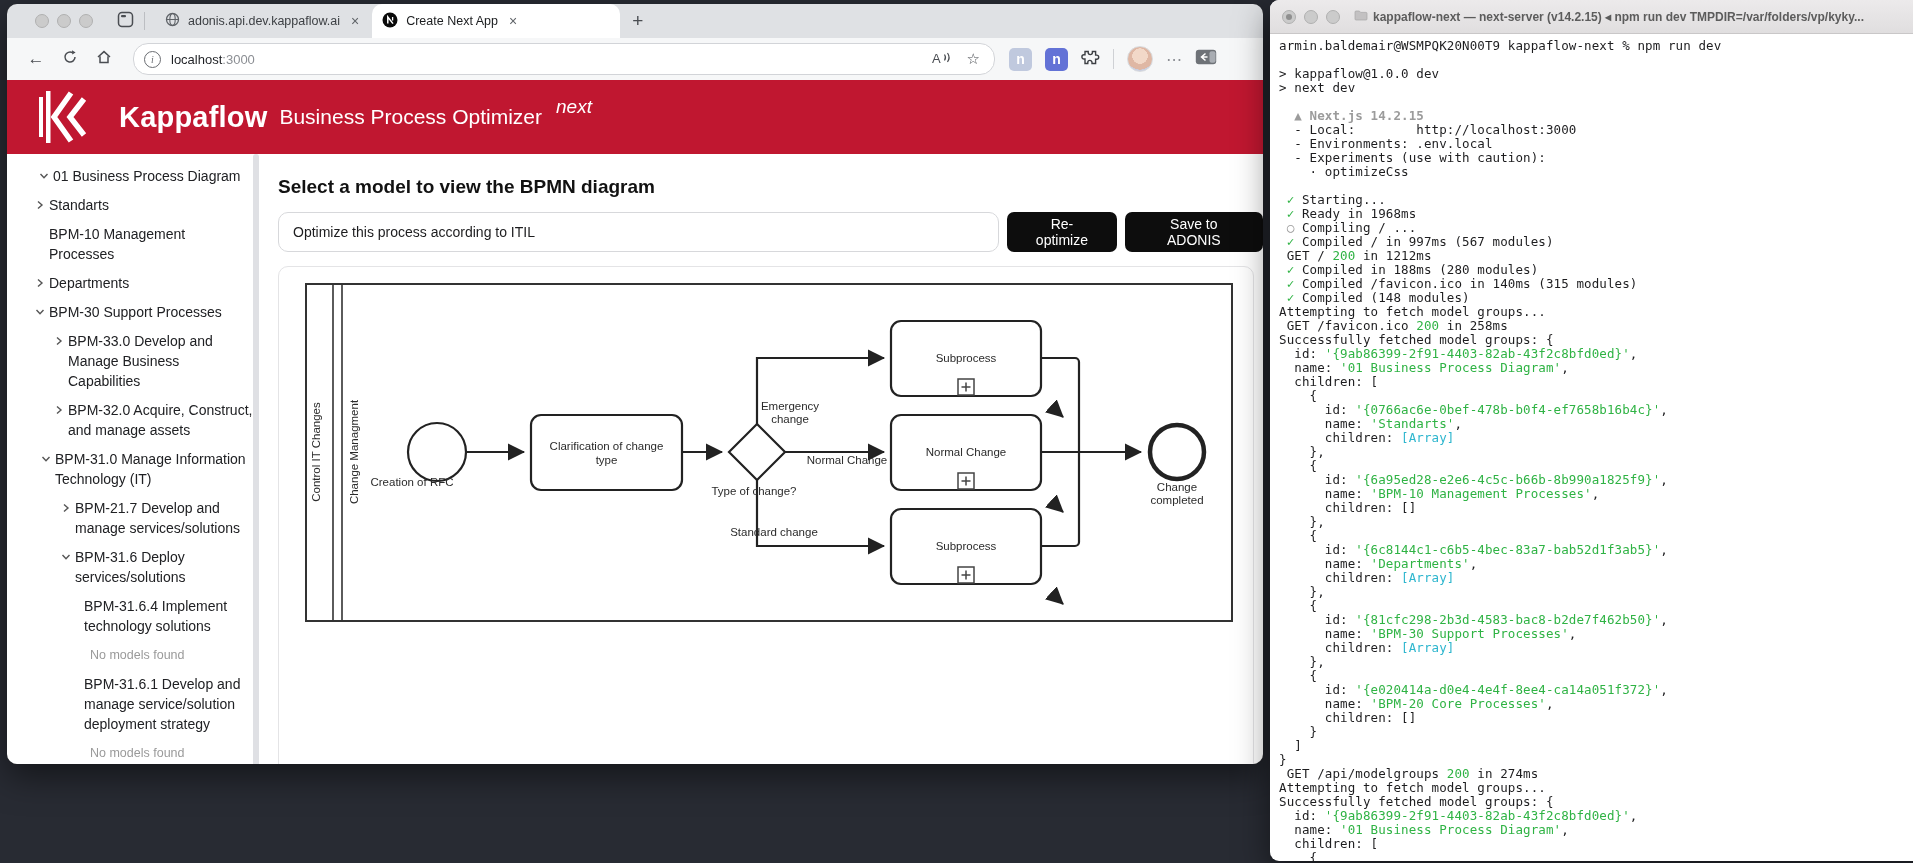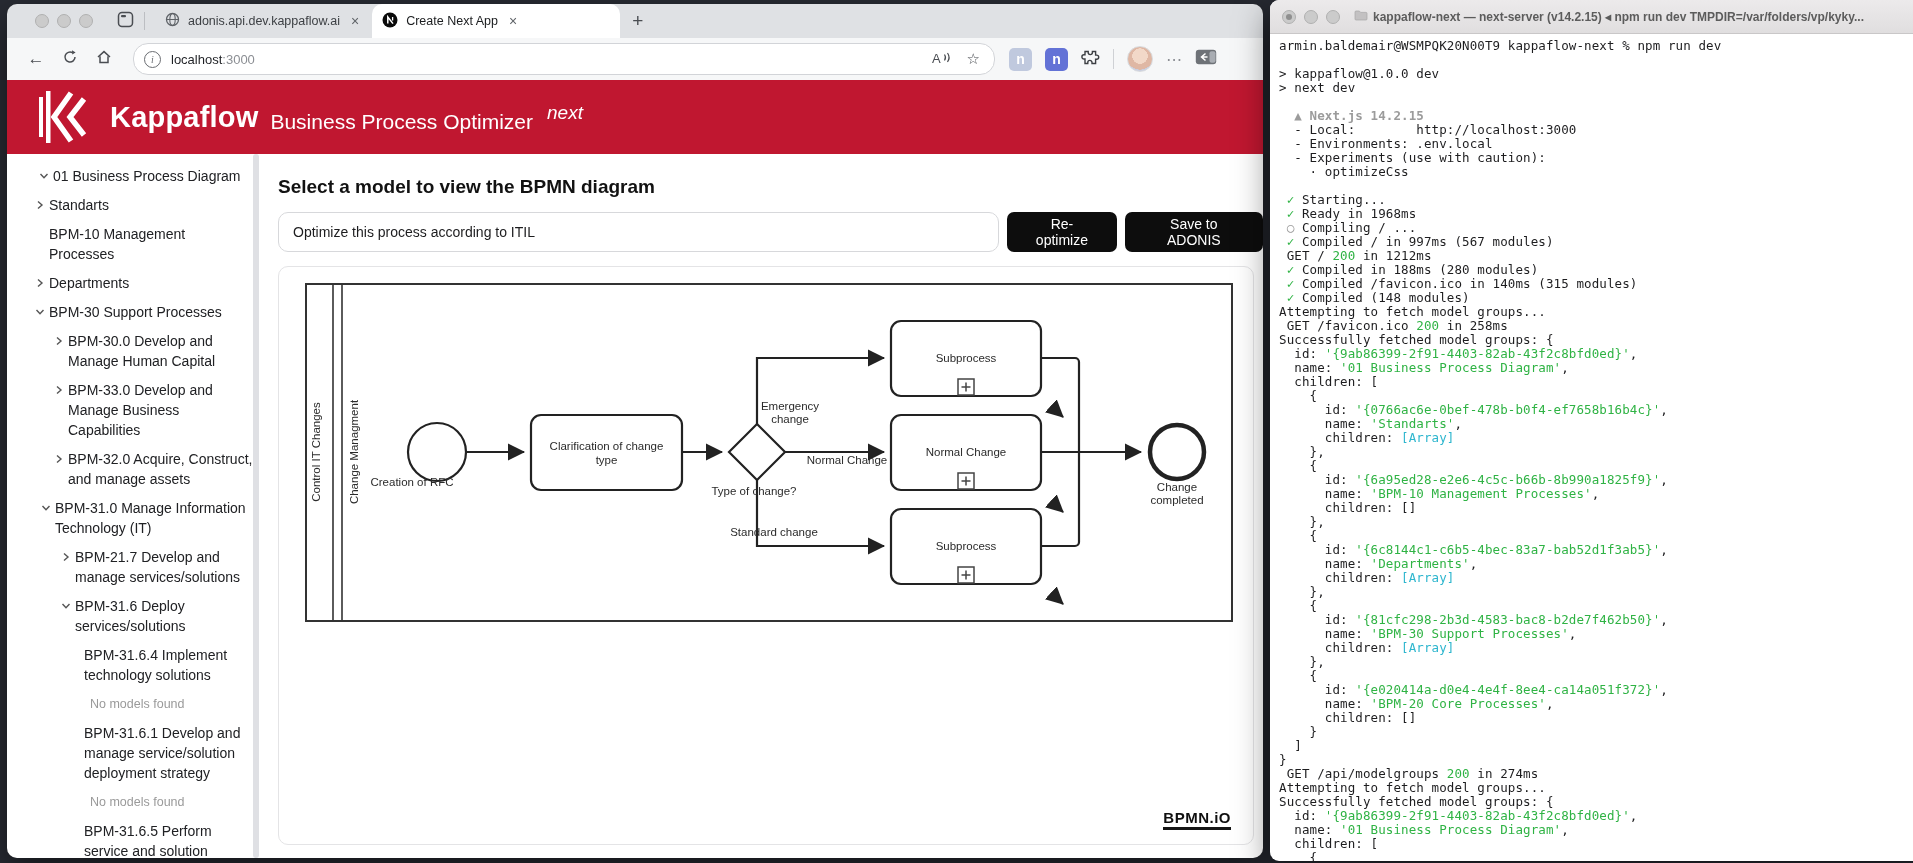--- a/index.html
+++ b/index.html
@@ -1,19 +1,19 @@
 <!DOCTYPE html>
 <html><head>
 <meta charset="utf-8">
 <style>
   html,body{margin:0;padding:0;}
   body{width:1913px;height:863px;overflow:hidden;background:#282b33;font-family:"Liberation Sans",sans-serif;position:relative;}
   .win{position:absolute;box-shadow:0 12px 34px rgba(0,0,0,.5);}
   
-  #browser{left:7px;top:4px;width:1256px;height:854px;border-radius:10px;background:#404040;overflow:hidden;}
+  #browser{left:7px;top:4px;width:1256px;height:760px;border-radius:10px;background:#404040;overflow:hidden;}
   .tabbar{height:34px;background:#dfe1e4;display:flex;align-items:center;position:relative;}
   .tl{width:12px;height:12px;border-radius:50%;background:#cbcbcb;border:1px solid #b0b0b0;display:inline-block;margin-right:8px;position:relative;}
   .tl.dot::after{content:"";position:absolute;left:3px;top:3px;width:6px;height:6px;border-radius:50%;background:#8f8f8f;}
   .lights{margin-left:28px;display:flex;align-items:center;}
   .ovicon{margin-left:16px;}
   .tab-divider{width:1px;height:18px;background:#bcbec2;margin:0 10px;}
   .tab{display:flex;align-items:center;height:34px;padding:0 10px;font-size:12.5px;color:#3c3f43;max-width:240px;}
   .tab .lbl{white-space:nowrap;overflow:hidden;text-overflow:ellipsis;max-width:168px;margin:0 8px;}
   .tab .x{color:#5f6368;font-size:14px;padding:0 3px;cursor:default;}
   .tab.active{background:#fff;border-radius:10px 10px 0 0;color:#1b1d1f;min-width:228px;}
@@ -27,21 +27,21 @@
   .urltext .port{color:#8b8e93;}
   .pill-right{display:flex;align-items:center;gap:14px;margin-right:4px;}
   .glyph-icon{font-family:"DejaVu Sans",sans-serif;color:#4a4d52;}
   .ext-cluster{display:flex;align-items:center;gap:13px;margin-left:14px;}
   .nbadge{width:23px;height:23px;border-radius:5px;color:#fff;font-weight:bold;font-size:14px;display:flex;align-items:center;justify-content:center;}
   .nbadge.light{background:#c0c9de;}
   .nbadge.blue{background:#6372d6;}
   .vdiv{width:1px;height:20px;background:#cfd1d5;}
   .avatar{width:24px;height:24px;border-radius:50%;background:radial-gradient(circle at 50% 38%,#f2d8c8 0 40%,#dfb7a4 41% 70%,#c9cfe2 71%);border:1px solid #d8dadd;}
   .redbar{height:74px;background:#c01730;display:flex;align-items:center;color:#fff;}
-  .brand{margin-left:21px;display:flex;align-items:flex-end;gap:12px;}
+  .brand{margin-left:30px;display:flex;align-items:center;gap:12px;}
   .brand b{font-size:29px;font-weight:bold;letter-spacing:.2px;}
   .brand .rest{font-size:21px;font-weight:400;}
   .brand .sup{font-size:19px;font-style:italic;position:relative;top:-10px;margin-left:2px;}
   .content{display:flex;height:704px;background:#fff;position:relative;}
   
   .sidebar{width:246px;flex:none;padding-top:12px;overflow:hidden;font-size:14px;color:#202124;}
   .scrollstrip{width:6px;flex:none;background:#dfe0e4;border-radius:3px;}
   .srow{margin-bottom:9px;line-height:20px;display:block;position:relative;}
   .srow .chev{display:inline-block;width:14px;margin-left:-14px;color:#555;}
   .srow.muted{color:#9a9a9a;font-size:12.5px;}
@@ -179,23 +179,20 @@
         <div class="srow" style="padding-left: 42px;"><span class="chev"><svg width="10" height="10" viewBox="0 0 10 10">
               <path d="M3,1.5 L7,5 L3,8.5" fill="none" stroke="#555" stroke-width="1.4"></path>
             </svg></span><span>Standarts</span></div>
         <div class="srow" style="padding-left: 42px;"><span class="chev"></span><span>BPM-10 Management Processes</span></div>
         <div class="srow" style="padding-left: 42px;"><span class="chev"><svg width="10" height="10" viewBox="0 0 10 10">
               <path d="M3,1.5 L7,5 L3,8.5" fill="none" stroke="#555" stroke-width="1.4"></path>
             </svg></span><span>Departments</span></div>
         <div class="srow" style="padding-left: 42px;"><span class="chev"><svg width="10" height="10" viewBox="0 0 10 10">
               <path d="M1.5,3 L5,6.8 L8.5,3" fill="none" stroke="#555" stroke-width="1.4"></path>
             </svg></span><span>BPM-30 Support Processes</span></div>
-        <div class="srow" style="padding-left: 61px;"><span class="chev"><svg width="10" height="10" viewBox="0 0 10 10">
-              <path d="M3,1.5 L7,5 L3,8.5" fill="none" stroke="#555" stroke-width="1.4"></path>
-            </svg></span><span>BPM-30.0 Develop and Manage Human Capital</span></div>
         <div class="srow" style="padding-left: 61px;"><span class="chev"><svg width="10" height="10" viewBox="0 0 10 10">
               <path d="M3,1.5 L7,5 L3,8.5" fill="none" stroke="#555" stroke-width="1.4"></path>
             </svg></span><span>BPM-33.0 Develop and Manage Business Capabilities</span></div>
         <div class="srow" style="padding-left: 61px;"><span class="chev"><svg width="10" height="10" viewBox="0 0 10 10">
               <path d="M3,1.5 L7,5 L3,8.5" fill="none" stroke="#555" stroke-width="1.4"></path>
             </svg></span><span>BPM-32.0 Acquire, Construct, and manage assets</span></div>
         <div class="srow" style="padding-left: 48px;"><span class="chev"><svg width="10" height="10" viewBox="0 0 10 10">
               <path d="M1.5,3 L5,6.8 L8.5,3" fill="none" stroke="#555" stroke-width="1.4"></path>
             </svg></span><span>BPM-31.0 Manage Information Technology (IT)</span></div>
         <div class="srow" style="padding-left: 68px;"><span class="chev"><svg width="10" height="10" viewBox="0 0 10 10">

